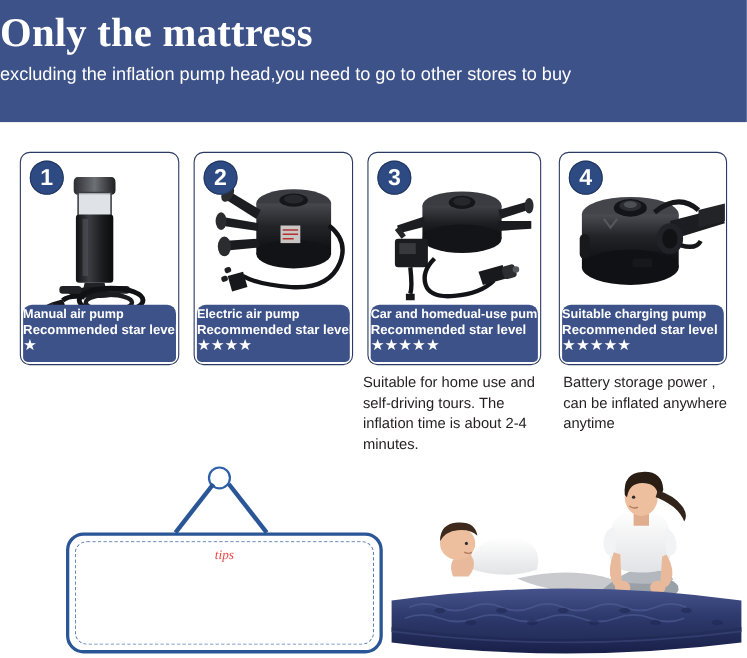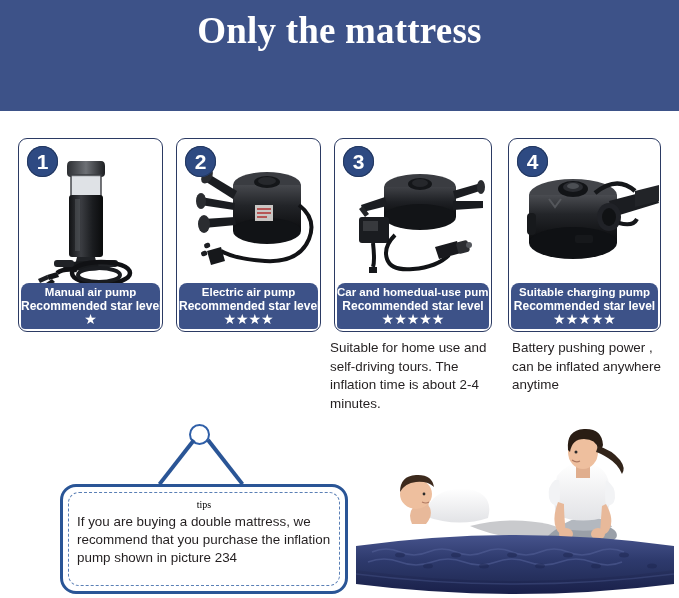--- a/index.html
+++ b/index.html
@@ -17,21 +17,21 @@
 
   
   #header-banner {
     position: absolute;
     left: 0;
     top: 0;
     width: 679px;
     height: 111px;
     background: #3d5288;
     box-sizing: border-box;
-    text-align: center;
+    text-align: left;
   }
   #header-title {
     font-family: "Liberation Serif", serif;
     font-weight: bold;
     font-size: 37px;
     color: #ffffff;
     line-height: 1;
     padding-top: 12px;
     letter-spacing: 0.2px;
   }
@@ -92,25 +92,25 @@
     width: 100%;
     height: 145px;
     overflow: hidden;
   }
 
   .card-label {
     position: absolute;
     left: 2px;
     right: 2px;
     bottom: 2px;
-    height: 46px;
+    height: 52px;
     background: #3d5288;
     border-radius: 8px 8px 4px 4px;
     color: #ffffff;
-    text-align: center;
+    text-align: left;
     box-sizing: border-box;
     padding-top: 2px;
   }
   .card-label-name {
     font-size: 11.5px;
     font-weight: bold;
     line-height: 14px;
     white-space: nowrap;
   }
   .card-label-rec {
@@ -200,23 +200,24 @@
     top: 5px;
     right: 5px;
     bottom: 5px;
     border: 1.3px dashed #5a7fb5;
     border-radius: 11px;
     box-sizing: border-box;
     padding: 3px 8px 0 8px;
   }
   #tips-heading {
     font-family: "Liberation Serif", serif;
-    font-size: 10px;
+    font-style: italic;
+    font-size: 12px;
     text-align: center;
-    color: #000000;
+    color: #ef4444;
     line-height: 17px;
   }
   #tips-body {
     font-size: 13.4px;
     line-height: 18px;
     color: #231f20;
     text-align: left;
     margin-top: 0px;
   }
 
@@ -229,20 +230,21 @@
     height: 174px;
     background: #ffffff;
     overflow: hidden;
   }
 </style>
 </head>
 <body>
 
 <div id="header-banner">
   <div id="header-title">Only the mattress</div>
+  <div id="header-sub-1" class="header-sub-line">excluding the inflation pump head,you need to go to other stores to buy</div>
 </div>
 
 <div id="cards-row">
 
   <div class="pump-card c1">
     <div class="card-number-badge">1</div>
     <div class="card-photo">
       <svg viewBox="0 0 145 145" width="145" height="145" aria-hidden="true">
         <defs>
           <linearGradient id="g1body" x1="0" y1="0" x2="1" y2="0">
@@ -413,33 +415,32 @@
     <div class="card-label">
       <div class="card-label-name">Suitable charging pump</div>
       <div class="card-label-rec">Recommended star level</div>
       <div class="card-stars">★★★★★</div>
     </div>
   </div>
 </div>
 
 <div id="descriptions">
   <div class="desc-block d3">Suitable for home use and self-driving tours. The inflation time is about 2-4 minutes.</div>
-  <div class="desc-block d4">Battery pushing power , can be inflated anywhere anytime</div>
+  <div class="desc-block d4">Battery storage power , can be inflated anywhere anytime</div>
 </div>
 
 <div id="tips-sign">
   <div id="tips-hanger">
     <div id="tips-ring"></div>
     <div class="tips-rope" id="tips-rope-left"></div>
     <div class="tips-rope" id="tips-rope-right"></div>
   </div>
   <div id="tips-board">
     <div id="tips-board-inner">
       <div id="tips-heading">tips</div>
-      <div id="tips-body">If you are buying a double mattress, we recommend that you purchase the inflation pump shown in picture 234</div>
     </div>
   </div>
 </div>
 
 <div id="mattress-photo">
   <svg viewBox="0 0 327 174" width="327" height="174" aria-hidden="true">
     <defs>
       <linearGradient id="matTop" x1="0" y1="0" x2="0" y2="1">
         <stop offset="0" stop-color="#46538c"></stop>
         <stop offset="0.5" stop-color="#2e3a6d"></stop>

